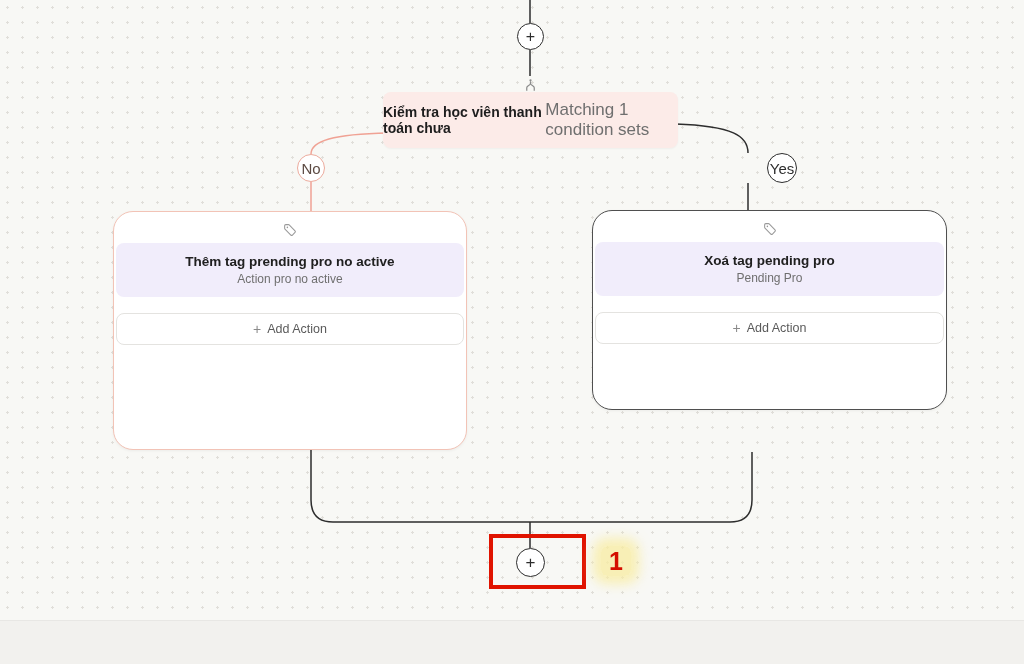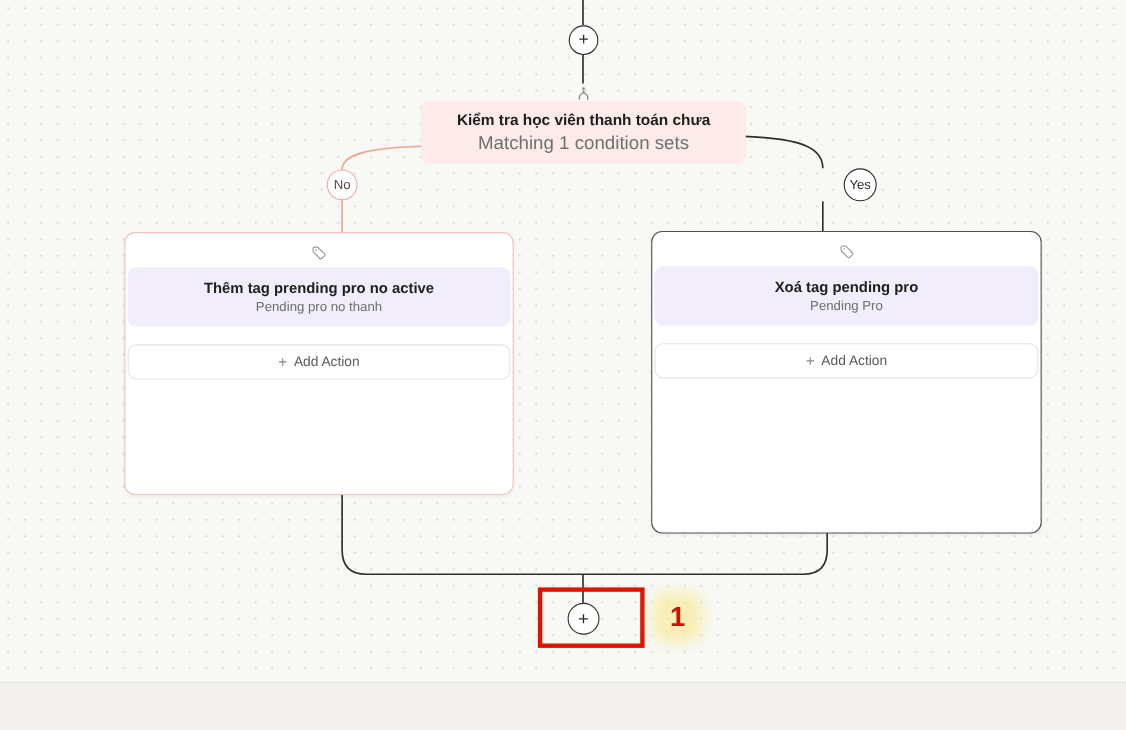--- a/index.html
+++ b/index.html
@@ -34,47 +34,47 @@
   .split-icon {
     position: absolute; left: 522px; top: 77px;
     width: 16px; height: 16px;
     display: flex; align-items: center; justify-content: center;
   }
   .condition {
     position: absolute; left: 383px; top: 92px;
     width: 295px; height: 56px;
     background: #fcebe8;
     border-radius: 8px;
-    display: flex; flex-direction: column;
+    display: flex; flex-direction: row;
     align-items: center; justify-content: center; gap: 3px;
     cursor: pointer;
     box-shadow: 0 1px 2px rgba(0,0,0,0.04);
   }
   .cond-title { font-size: 14px; font-weight: bold; color: #1d1d1d; }
   .cond-sub { font-size: 17px; color: #6f6f6f; }
   .badge {
     position: absolute;
     background: #fff;
     border-radius: 50%;
     display: flex; align-items: center; justify-content: center;
-    font-size: 12px;
+    font-size: 15px;
     box-sizing: border-box;
   }
   .badge-no { left: 297px; top: 154px; width: 28px; height: 28px; border: 1.5px solid #ecab9d; color: #5c4a42; }
   .badge-yes { left: 767px; top: 153px; width: 30px; height: 30px; border: 1.5px solid #2d2d2d; color: #2d2d2d; }
   .card {
     position: absolute;
     background: #fff;
-    border-radius: 10px;
+    border-radius: 20px;
     box-sizing: border-box;
     padding: 11px 2px;
     box-shadow: 0 1px 3px rgba(0,0,0,0.05);
   }
   .card-no  { left: 113px; top: 211px; width: 354px; height: 239px; border: 1px solid #f2c3b6; }
-  .card-yes { left: 592px; top: 210px; width: 355px; height: 275px; border: 1px solid #4f4f4f; }
+  .card-yes { left: 592px; top: 210px; width: 355px; height: 200px; border: 1px solid #4f4f4f; }
   .action-item + .action-item { margin-top: 16px; }
   .action-icon { display: flex; justify-content: center; margin-bottom: 6px; height: 14px; }
   .action-block {
     background: #f1edfb;
     border-radius: 8px;
     height: 54px;
     display: flex; flex-direction: column;
     align-items: center; justify-content: center; gap: 3px;
     cursor: pointer;
   }
@@ -161,21 +161,21 @@
   <div class="card card-no">
     <div class="action-item">
       <div class="action-icon">
         <svg viewBox="0 0 24 24" width="14" height="14" fill="none" stroke="#999999" stroke-width="1.8" stroke-linejoin="round">
           <path d="M20.6 13.4 10.6 3.4A2 2 0 0 0 9.2 2.8H4.8A2 2 0 0 0 2.8 4.8v4.4a2 2 0 0 0 .6 1.4l10 10a2 2 0 0 0 2.8 0l4.4-4.4a2 2 0 0 0 0-2.8Z"></path>
           <circle cx="7.5" cy="7.5" r="1.3" fill="#999999" stroke="none"></circle>
         </svg>
       </div>
       <div class="action-block">
         <div class="action-title">Thêm tag prending pro no active</div>
-        <div class="action-sub">Pending pro no thanh</div>
+        <div class="action-sub">Action pro no active</div>
       </div>
     </div>
     <button class="add-action">
       <span class="plus-small">+</span>
       <span>Add Action</span>
     </button>
   </div>
 
   <div class="card card-yes">
     <div class="action-item">

